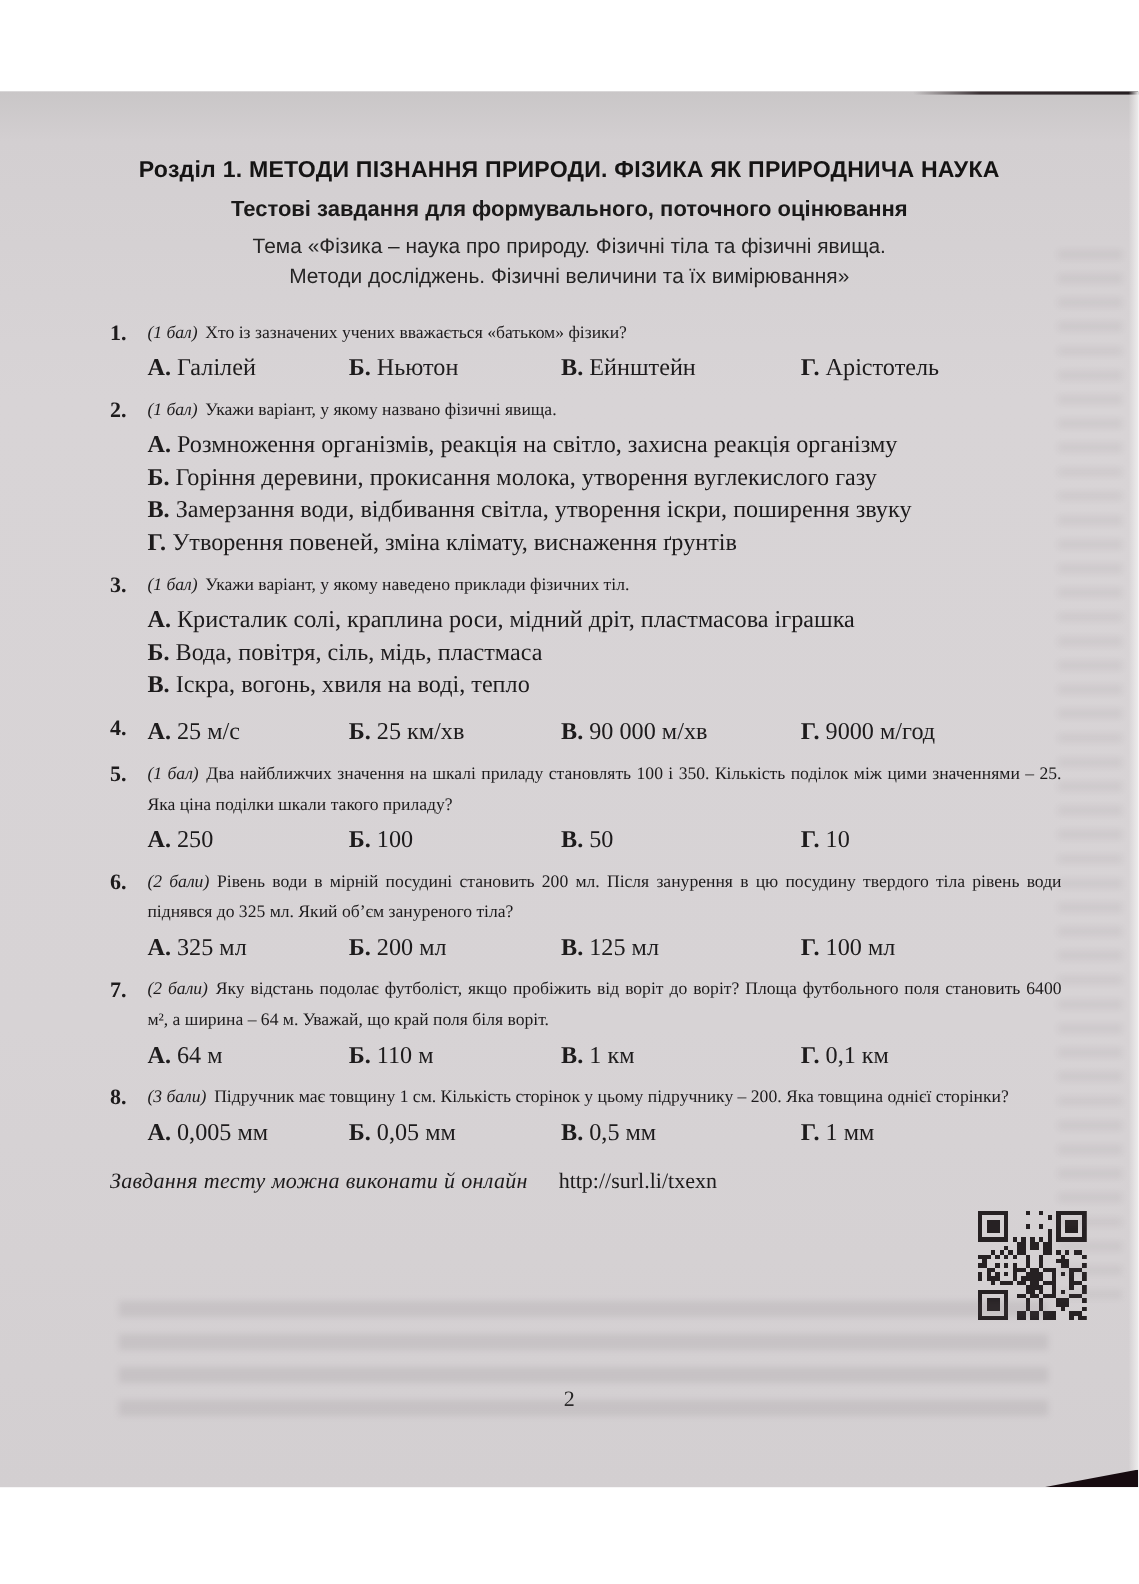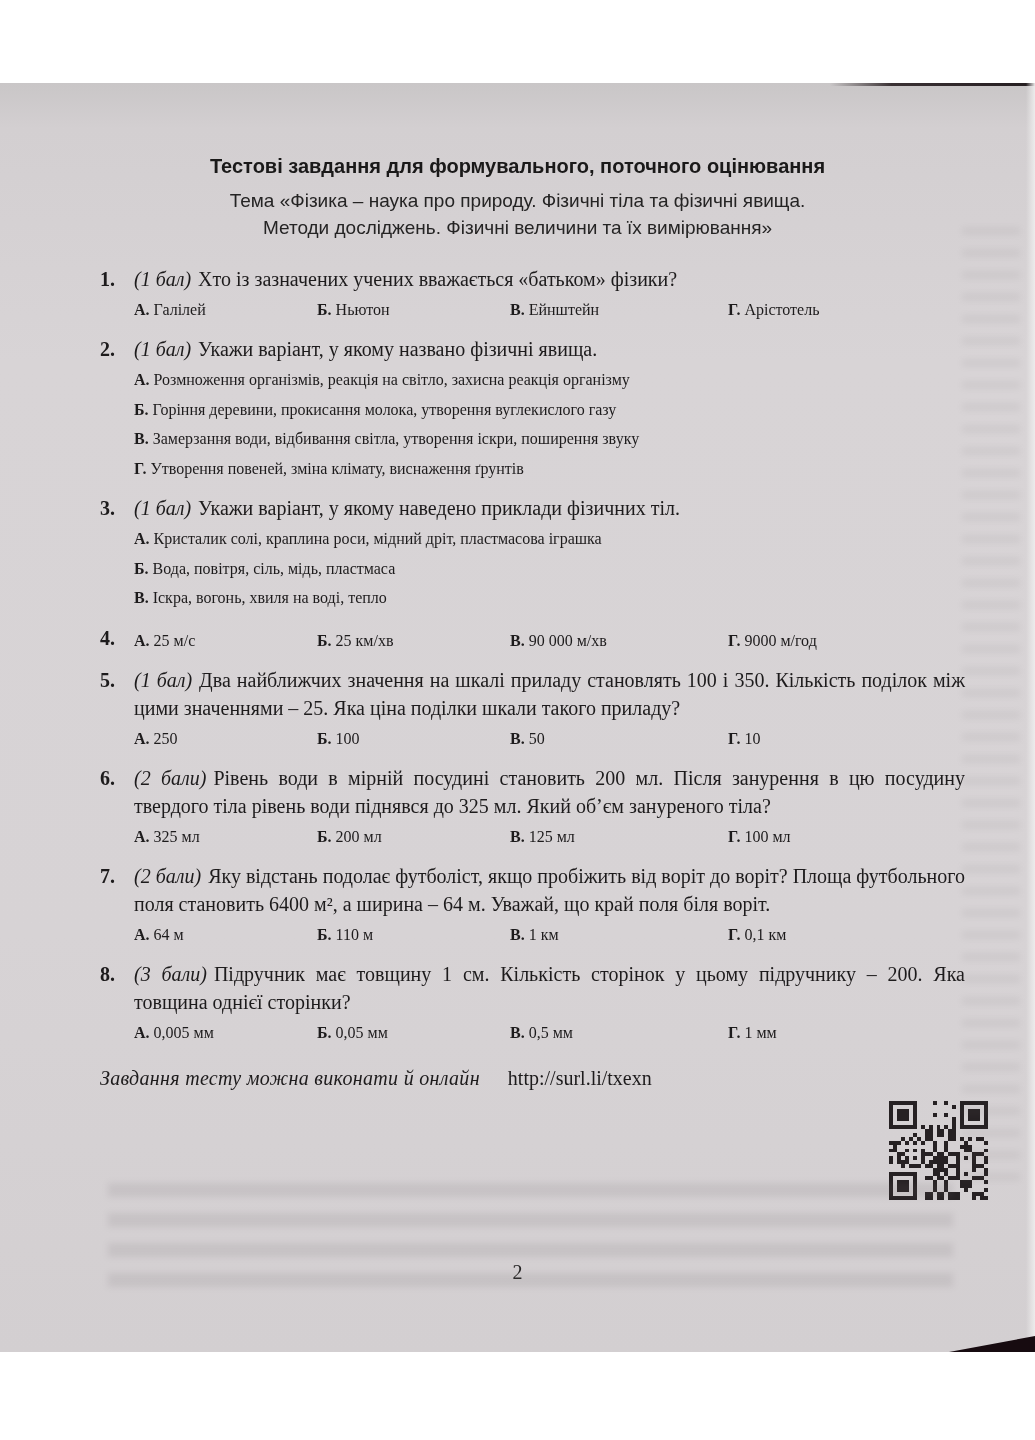--- a/index.html
+++ b/index.html
@@ -55,23 +55,23 @@
   }
   .h-theme {
     font-family:"Liberation Sans","DejaVu Sans",sans-serif;
     font-weight:normal; font-size:19px; color:#252424; margin-top:9px; line-height:27px;
   }
   
   .qwrap { margin-top:24px; padding-left:100px; padding-right:70px; }
   .question { display:flex; margin-bottom:11px; }
   .qnum { width:34px; flex:none; font-weight:bold; font-size:20px; line-height:28px; }
   .qbody { flex:1; min-width:0; }
-  .qtext { font-size:20px; line-height:28px; text-align:justify; }
+  .qtext { font-size:16px; line-height:28px; text-align:justify; }
   .pts { font-style:italic; margin-right:7px; }
-  .opts { margin-top:2px; font-size:16px; }
+  .opts { margin-top:2px; font-size:22px; }
   .opts.inline { display:grid; grid-template-columns:183px 193px 218px auto; line-height:29px; }
   .opts.stack .opt { display:block; line-height:29.5px; }
   .olet { font-weight:bold; }
   
   .footer-row { margin:17px 70px 0 100px; max-width:770px; }
   .online { font-size:20px; line-height:28px; }
   .online .it { font-style:italic; letter-spacing:.3px; }
   .online .url { font-style:normal; margin-left:23px; }
   .qr {
     position:absolute; top:1018px; right:47px;
@@ -82,20 +82,21 @@
     position:absolute; top:1178px; left:0; width:100%;
     text-align:center; font-size:20px; color:#242323;
   }
 </style>
 </head>
 <body>
 
 <div class="page">
 
   <div class="hdr">
+    <div class="h-title">Розділ 1. МЕТОДИ ПІЗНАННЯ ПРИРОДИ. ФІЗИКА ЯК ПРИРОДНИЧА НАУКА</div>
     <div class="h-sub">Тестові завдання для формувального, поточного оцінювання</div>
     <div class="h-theme">
       <span>Тема «Фізика – наука про природу. Фізичні тіла та фізичні явища.</span><br>
       <span>Методи досліджень. Фізичні величини та їх вимірювання»</span>
     </div>
   </div>
 
   <div class="qwrap" id="questions">
   <div class="question">
     <div class="qnum">1.</div>

